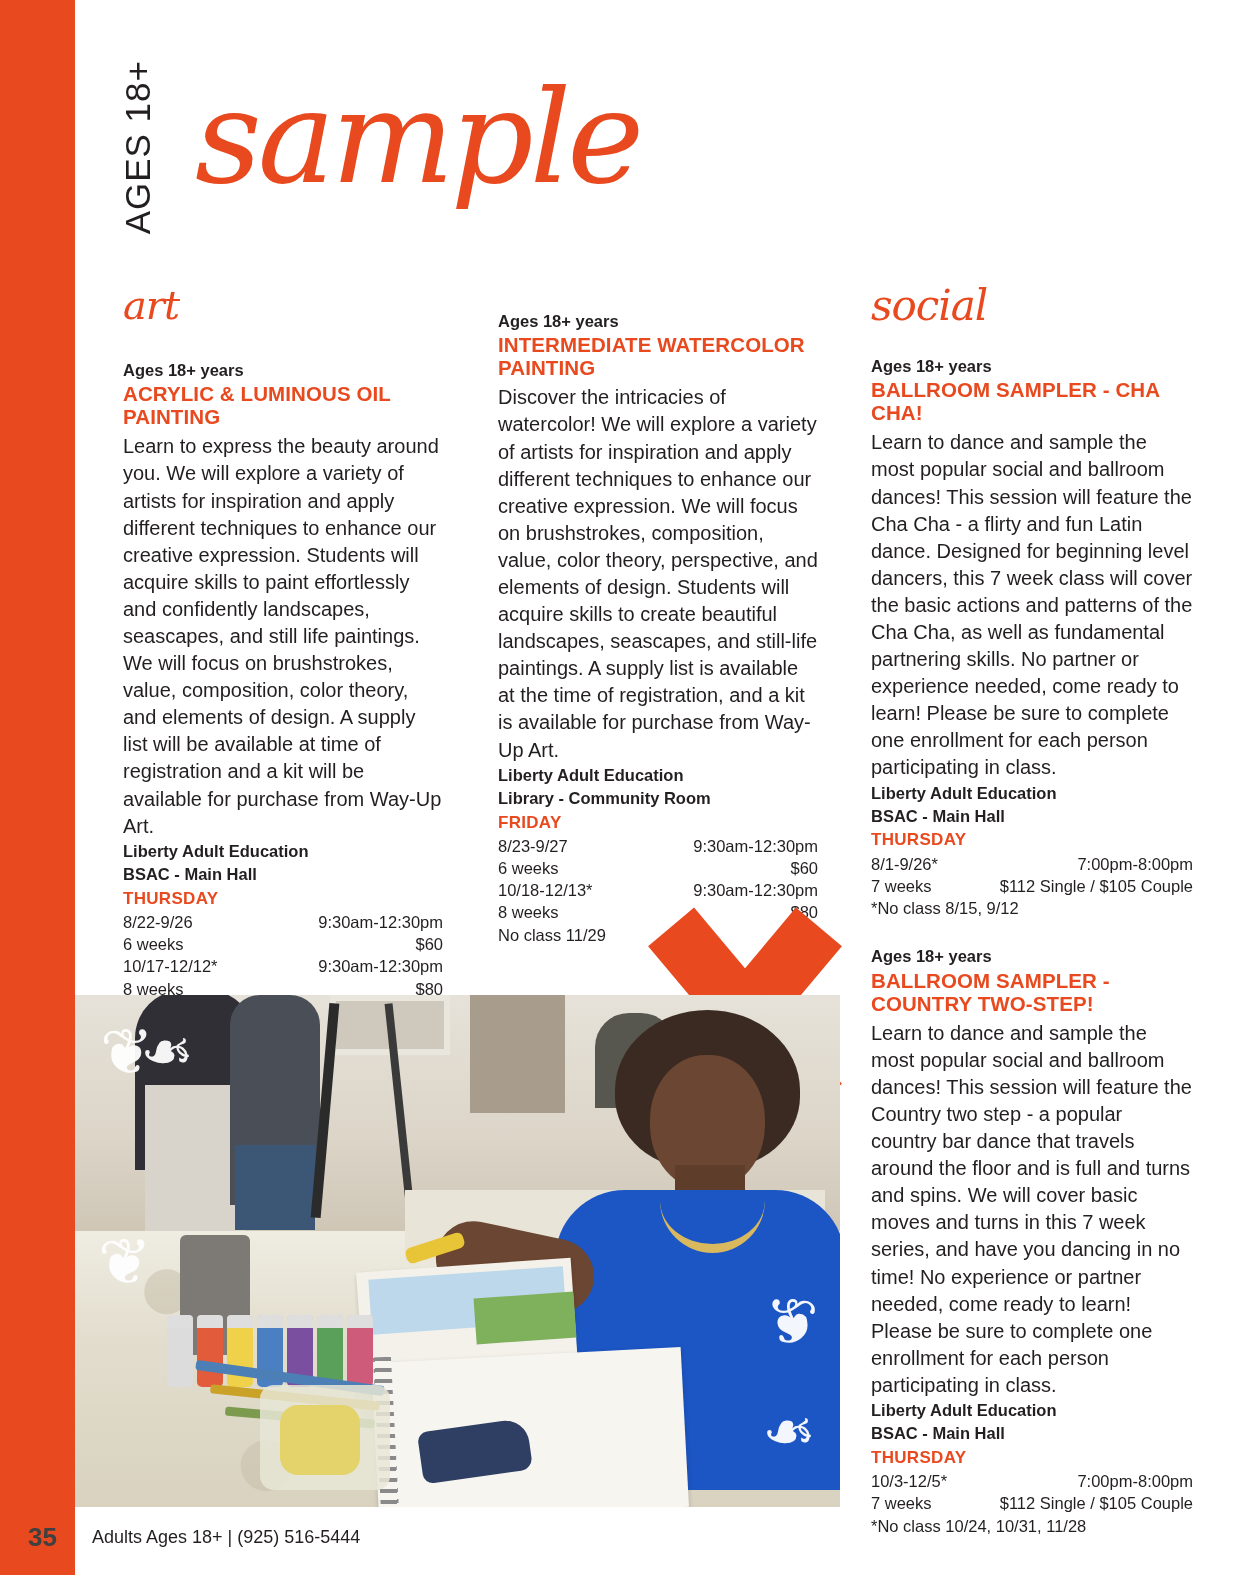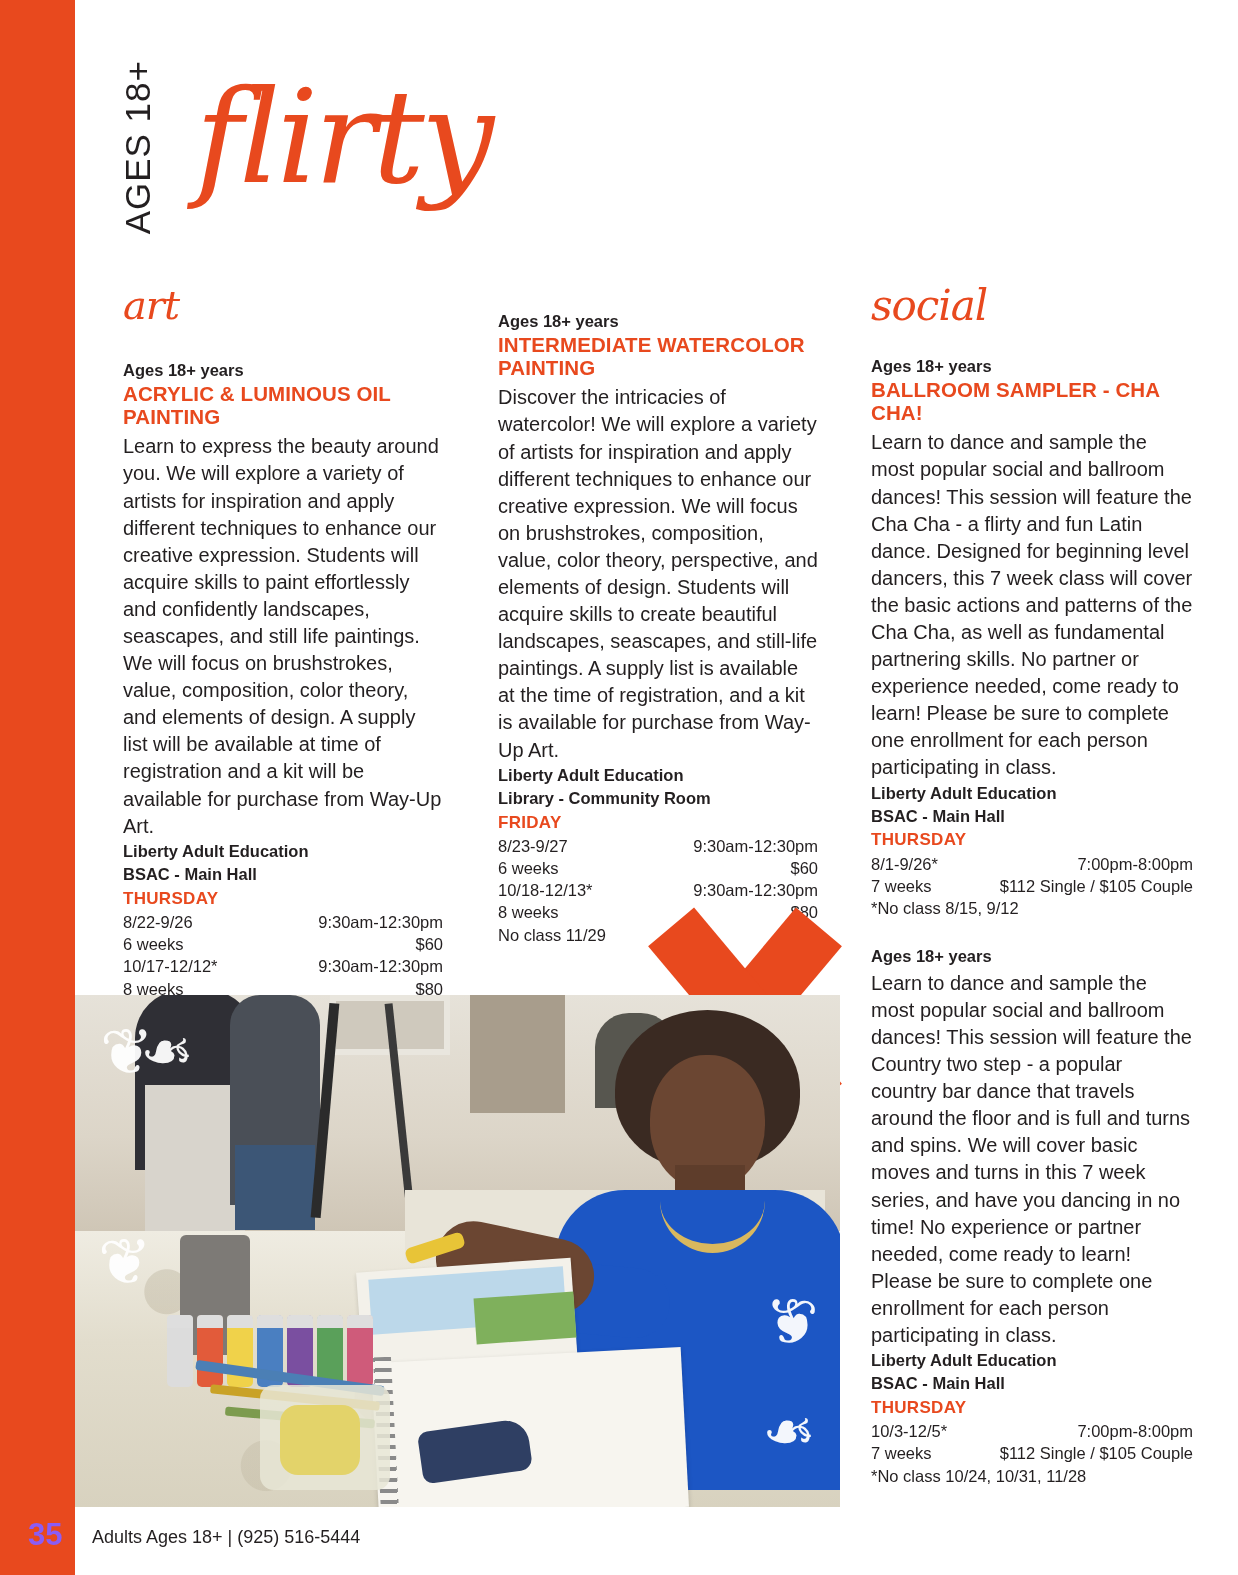--- a/index.html
+++ b/index.html
@@ -296,39 +296,39 @@
     height: 230px;
   }
   .tape-a { left: 715px; top: 900px; transform: rotate(40deg); }
   .tape-b { left: 715px; top: 900px; transform: rotate(-40deg); }
 
   
   .footer-num {
     position: absolute;
     left: 28px;
     bottom: 22px;
-    color: #8b5cf6;
+    color: #404040;
     font-weight: bold;
-    font-size: 31px;
+    font-size: 26px;
   }
   .footer-text {
     position: absolute;
     left: 92px;
     bottom: 27px;
     font-size: 18px;
     color: #231f20;
   }
 </style>
 </head>
 <body>
 
 <div class="left-bar"></div>
 
 <div class="ages-vertical">AGES 18+</div>
-<div class="adults-script">flirty</div>
+<div class="adults-script">sample</div>
 
 <div class="col col1">
   <div class="section-script">art</div>
 
   <div>
     <div class="ages-line">Ages 18+ years</div>
     <div class="course-title">ACRYLIC &amp; LUMINOUS OIL PAINTING</div>
     <div class="desc">Learn to express the beauty around you. We will explore a variety of artists for inspiration and apply different techniques to enhance our creative expression. Students will acquire skills to paint effortlessly and confidently landscapes, seascapes, and still life paintings. We will focus on brushstrokes, value, composition, color theory, and elements of design. A supply list will be available at time of registration and a kit will be available for purchase from Way-Up Art.</div>
     <div class="loc">Liberty Adult Education</div>
     <div class="loc">BSAC - Main Hall</div>
@@ -405,20 +405,21 @@
           <span class="r">$112 Single / $105 Couple</span>
         </div>
       <div class="note">*No class 8/15, 9/12</div>
     </div>
   </div>
 
   <div class="spacer-block"></div>
 
   <div>
     <div class="ages-line">Ages 18+ years</div>
+    <div class="course-title">BALLROOM SAMPLER - COUNTRY TWO-STEP!</div>
     <div class="desc">Learn to dance and sample the most popular social and ballroom dances! This session will feature the Country two step - a popular country bar dance that travels around the floor and is full and turns and spins. We will cover basic moves and turns in this 7 week series, and have you dancing in no time! No experience or partner needed, come ready to learn! Please be sure to complete one enrollment for each person participating in class.</div>
     <div class="loc">Liberty Adult Education</div>
     <div class="loc">BSAC - Main Hall</div>
     <div class="day">THURSDAY</div>
     <div class="sched">
       <div class="row">
           <span>10/3-12/5*</span>
           <span class="r">7:00pm-8:00pm</span>
         </div>
       <div class="row">

